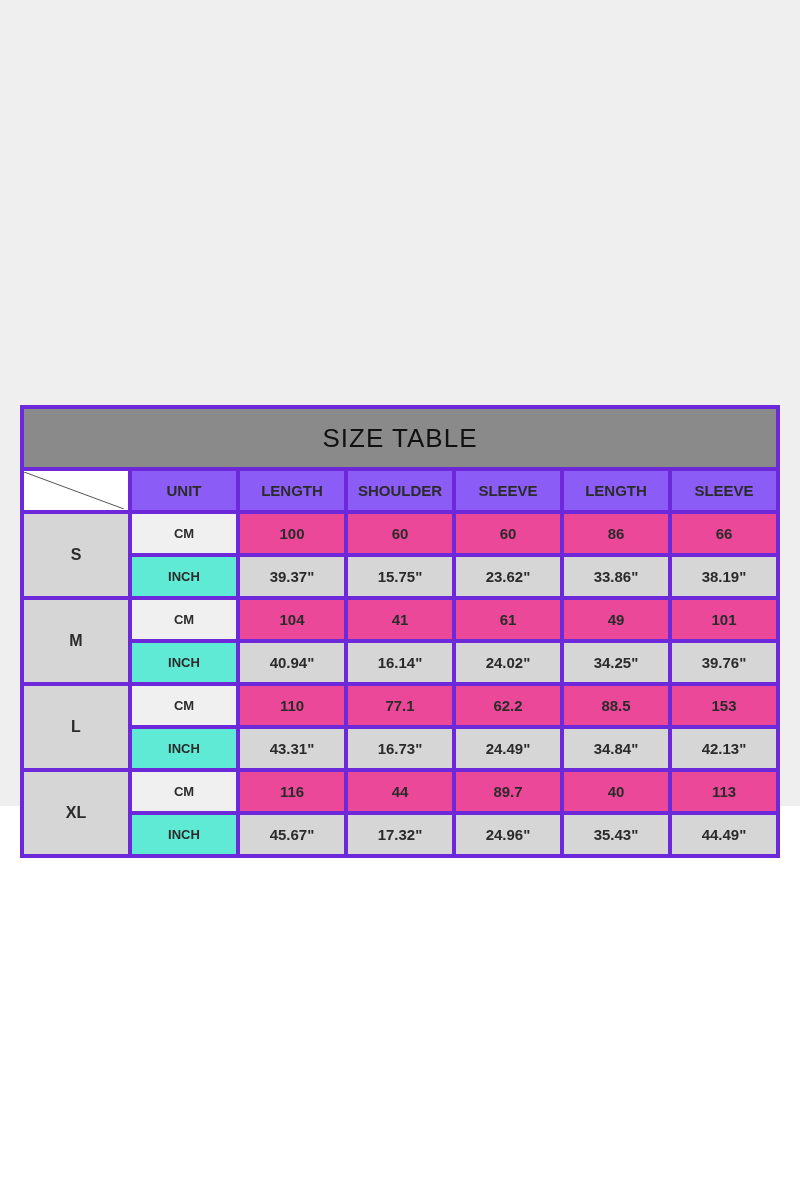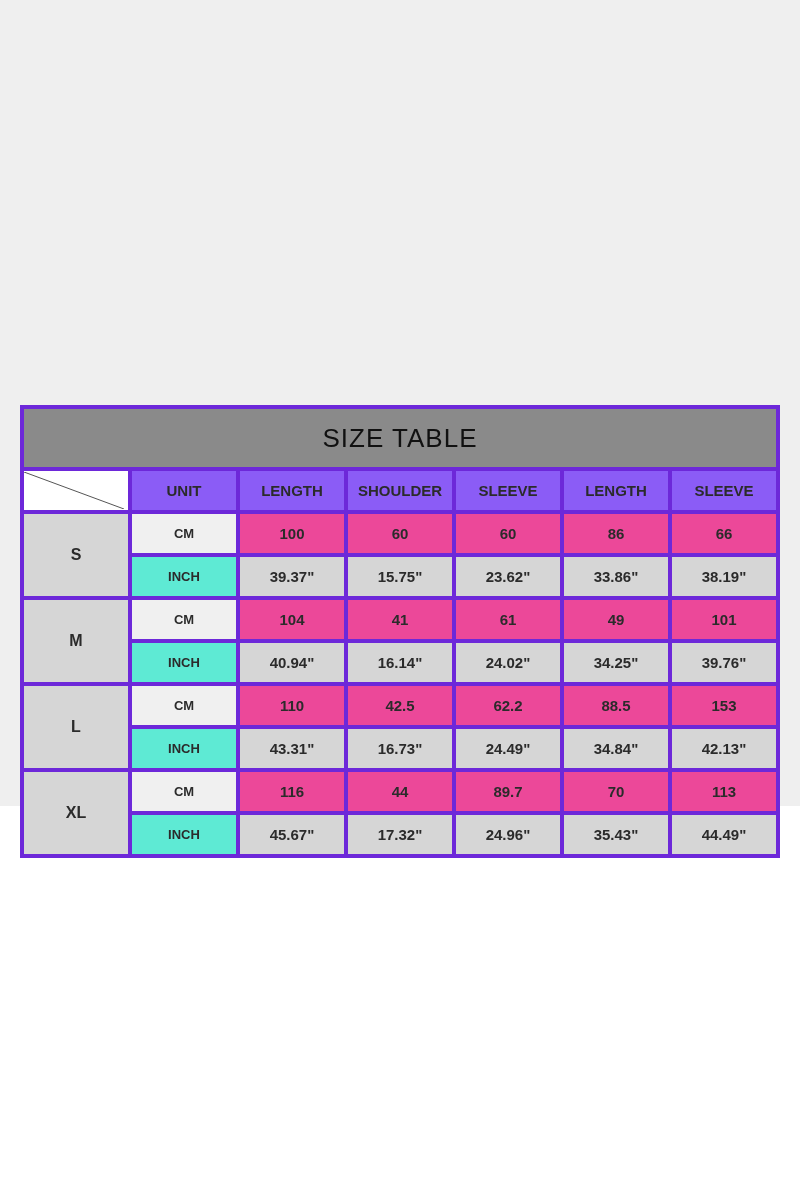--- a/index.html
+++ b/index.html
@@ -165,41 +165,41 @@
         <td class="val-cell alt">16.14"</td>
         <td class="val-cell alt">24.02"</td>
         <td class="val-cell alt">34.25"</td>
         <td class="val-cell alt">39.76"</td>
       </tr>
 
       <tr>
         <td class="size-cell" rowspan="2">L</td>
         <td class="unit-cell">CM</td>
         <td class="val-cell">110</td>
-        <td class="val-cell">42.5</td>
+        <td class="val-cell">77.1</td>
         <td class="val-cell">62.2</td>
         <td class="val-cell">88.5</td>
         <td class="val-cell">153</td>
       </tr>
       <tr>
         <td class="unit-cell alt">INCH</td>
         <td class="val-cell alt">43.31"</td>
         <td class="val-cell alt">16.73"</td>
         <td class="val-cell alt">24.49"</td>
         <td class="val-cell alt">34.84"</td>
         <td class="val-cell alt">42.13"</td>
       </tr>
 
       <tr>
         <td class="size-cell" rowspan="2">XL</td>
         <td class="unit-cell">CM</td>
         <td class="val-cell">116</td>
         <td class="val-cell">44</td>
         <td class="val-cell">89.7</td>
-        <td class="val-cell">70</td>
+        <td class="val-cell">40</td>
         <td class="val-cell">113</td>
       </tr>
       <tr>
         <td class="unit-cell alt">INCH</td>
         <td class="val-cell alt">45.67"</td>
         <td class="val-cell alt">17.32"</td>
         <td class="val-cell alt">24.96"</td>
         <td class="val-cell alt">35.43"</td>
         <td class="val-cell alt">44.49"</td>
       </tr>

